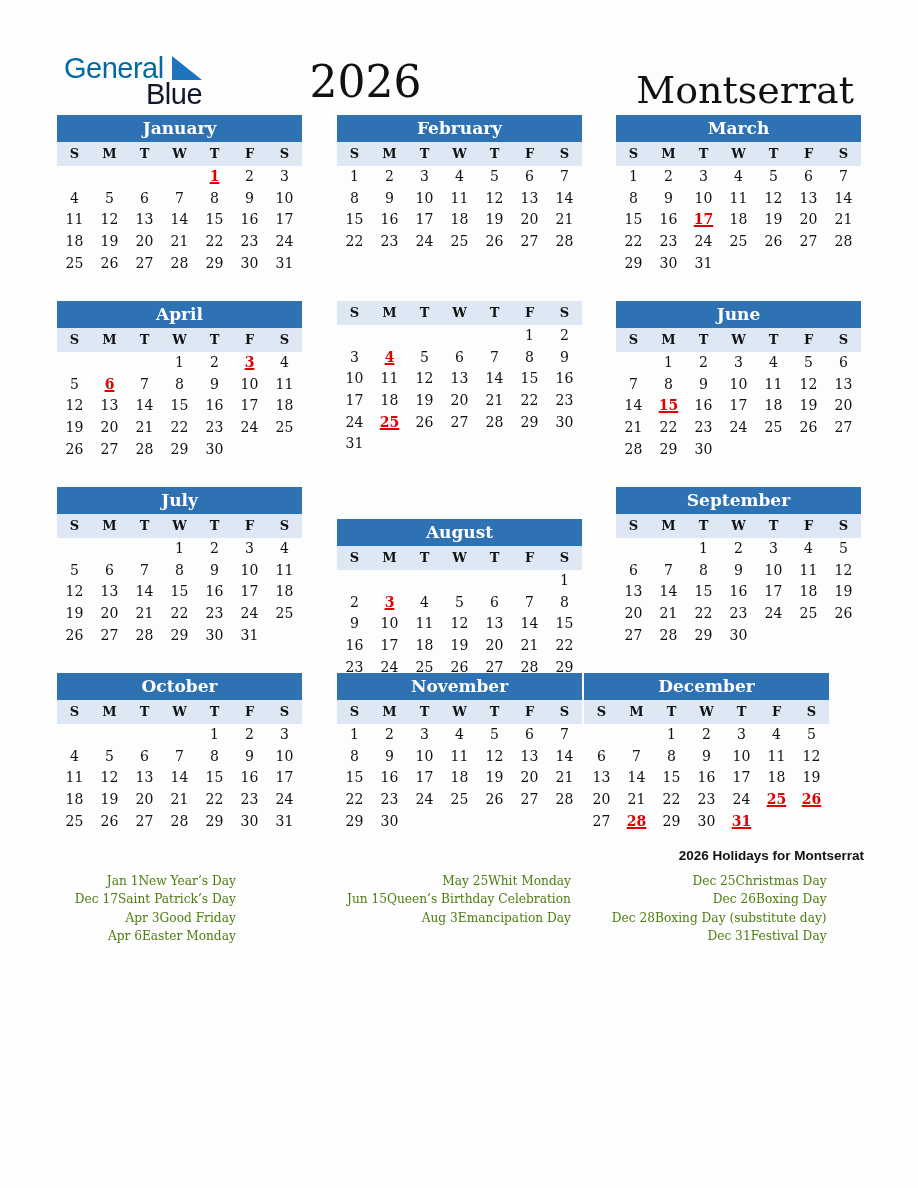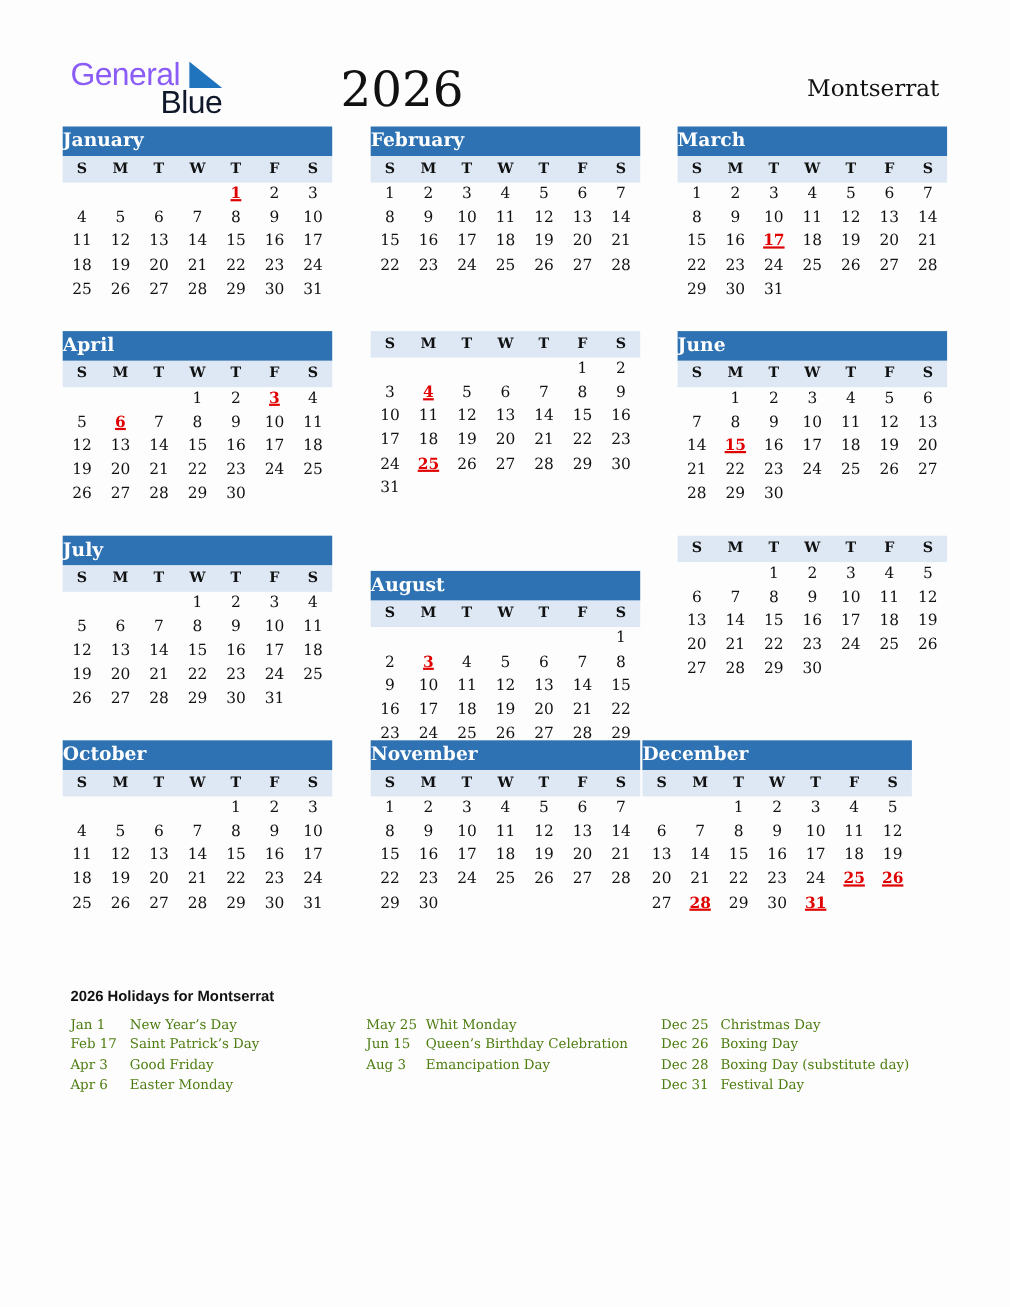--- a/index.html
+++ b/index.html
@@ -1,30 +1,30 @@
 <!DOCTYPE html>
 <html><head>
 <meta charset="utf-8">
 <style>
   html, body { margin:0; padding:0; background:#fdfdfd; }
   body { width:918px; height:1188px; position:relative; font-family:"DejaVu Serif", serif; color:#111; overflow:hidden; }
   .logo { position:absolute; left:64px; top:52px; width:150px; height:56px; }
-  .logo-general { position:absolute; left:0; top:0; font-family:"Liberation Sans", sans-serif; font-size:29px; color:#8b5cf6; letter-spacing:-0.5px; }
+  .logo-general { position:absolute; left:0; top:0; font-family:"Liberation Sans", sans-serif; font-size:29px; color:#0369a1; letter-spacing:-0.5px; }
   .logo-blue { position:absolute; left:82px; top:26px; font-family:"Liberation Sans", sans-serif; font-size:29px; color:#0f172a; letter-spacing:-0.5px; }
   .logo-tri-wrap { position:absolute; left:108px; top:4px; width:30px; height:22px; }
   .year { position:absolute; left:0; width:731px; top:56px; text-align:center; font-size:44px; font-family:"DejaVu Serif", serif; }
-  .country { position:absolute; right:64px; top:68px; font-size:21px; font-family:"DejaVu Serif", serif; }
+  .country { position:absolute; right:64px; top:68px; font-size:38px; font-family:"DejaVu Serif", serif; }
   .month { position:absolute; width:245px; }
-  .month-title { background:#2e72b3; color:#fff; font-weight:bold; font-size:17px; height:27px; line-height:27px; font-family:"DejaVu Serif", serif; }
+  .month-title { background:#2e72b3; color:#fff; text-align:center; font-weight:bold; font-size:17px; height:27px; line-height:27px; font-family:"DejaVu Serif", serif; }
   .dow-row { background:#dde8f4; display:grid; grid-template-columns:repeat(7,1fr); height:24px; line-height:24px; }
   .dow { text-align:center; font-weight:bold; font-size:13px; }
   .days { display:grid; grid-template-columns:repeat(7,1fr); grid-auto-rows:21.7px; margin-top:0px; }
   .day { text-align:center; font-size:14px; line-height:21.7px; }
   .day.holiday { color:#e00000; font-weight:bold; text-decoration:underline; text-decoration-thickness:2px; }
-  .holidays { position:absolute; left:64px; top:898px; width:800px; }
+  .holidays { position:absolute; left:64px; top:848px; width:800px;text-align:right; }
   .holidays-title { font-family:"Liberation Sans", sans-serif; font-weight:bold; font-size:13.5px; margin-bottom:6px; }
   .hcol { position:absolute; top:24px; }
   .hrow { font-size:12.2px; height:18.4px; line-height:18.4px; white-space:nowrap; color:#4d7c0f; }
   .hdate { display:inline-block; width:54px; }
 </style>
 </head>
 <body>
 
 <div class="logo">
   <span class="logo-general">General</span>
@@ -410,20 +410,21 @@
         <div class="day">25</div>
         <div class="day">26</div>
         <div class="day">27</div>
         <div class="day">28</div>
         <div class="day">29</div>
         <div class="day">30</div>
         <div class="day">31</div>
       </div>
     </div>
     <div class="month" style="left: 616px; top: 487px;">
+      <div class="month-title">September</div>
       <div class="dow-row">
         <div class="dow">S</div>
         <div class="dow">M</div>
         <div class="dow">T</div>
         <div class="dow">W</div>
         <div class="dow">T</div>
         <div class="dow">F</div>
         <div class="dow">S</div>
       </div>
       <div class="days">
@@ -601,21 +602,21 @@
         <div class="day holiday">31</div>
       </div>
     </div>
   </div>
 
 <div class="holidays">
   <div class="holidays-title">2026 Holidays for Montserrat</div>
   <div id="hcols">
       <div class="hcol" style="left: 0px;">
         <div class="hrow"><span class="hdate">Jan 1</span><span>New Year’s Day</span></div>
-        <div class="hrow"><span class="hdate">Feb 17</span><span>Saint Patrick’s Day</span></div>
+        <div class="hrow"><span class="hdate">Dec 17</span><span>Saint Patrick’s Day</span></div>
         <div class="hrow"><span class="hdate">Apr 3</span><span>Good Friday</span></div>
         <div class="hrow"><span class="hdate">Apr 6</span><span>Easter Monday</span></div>
       </div>
       <div class="hcol" style="left: 269px;">
         <div class="hrow"><span class="hdate">May 25</span><span>Whit Monday</span></div>
         <div class="hrow"><span class="hdate">Jun 15</span><span>Queen’s Birthday Celebration</span></div>
         <div class="hrow"><span class="hdate">Aug 3</span><span>Emancipation Day</span></div>
       </div>
       <div class="hcol" style="left: 537px;">
         <div class="hrow"><span class="hdate">Dec 25</span><span>Christmas Day</span></div>

